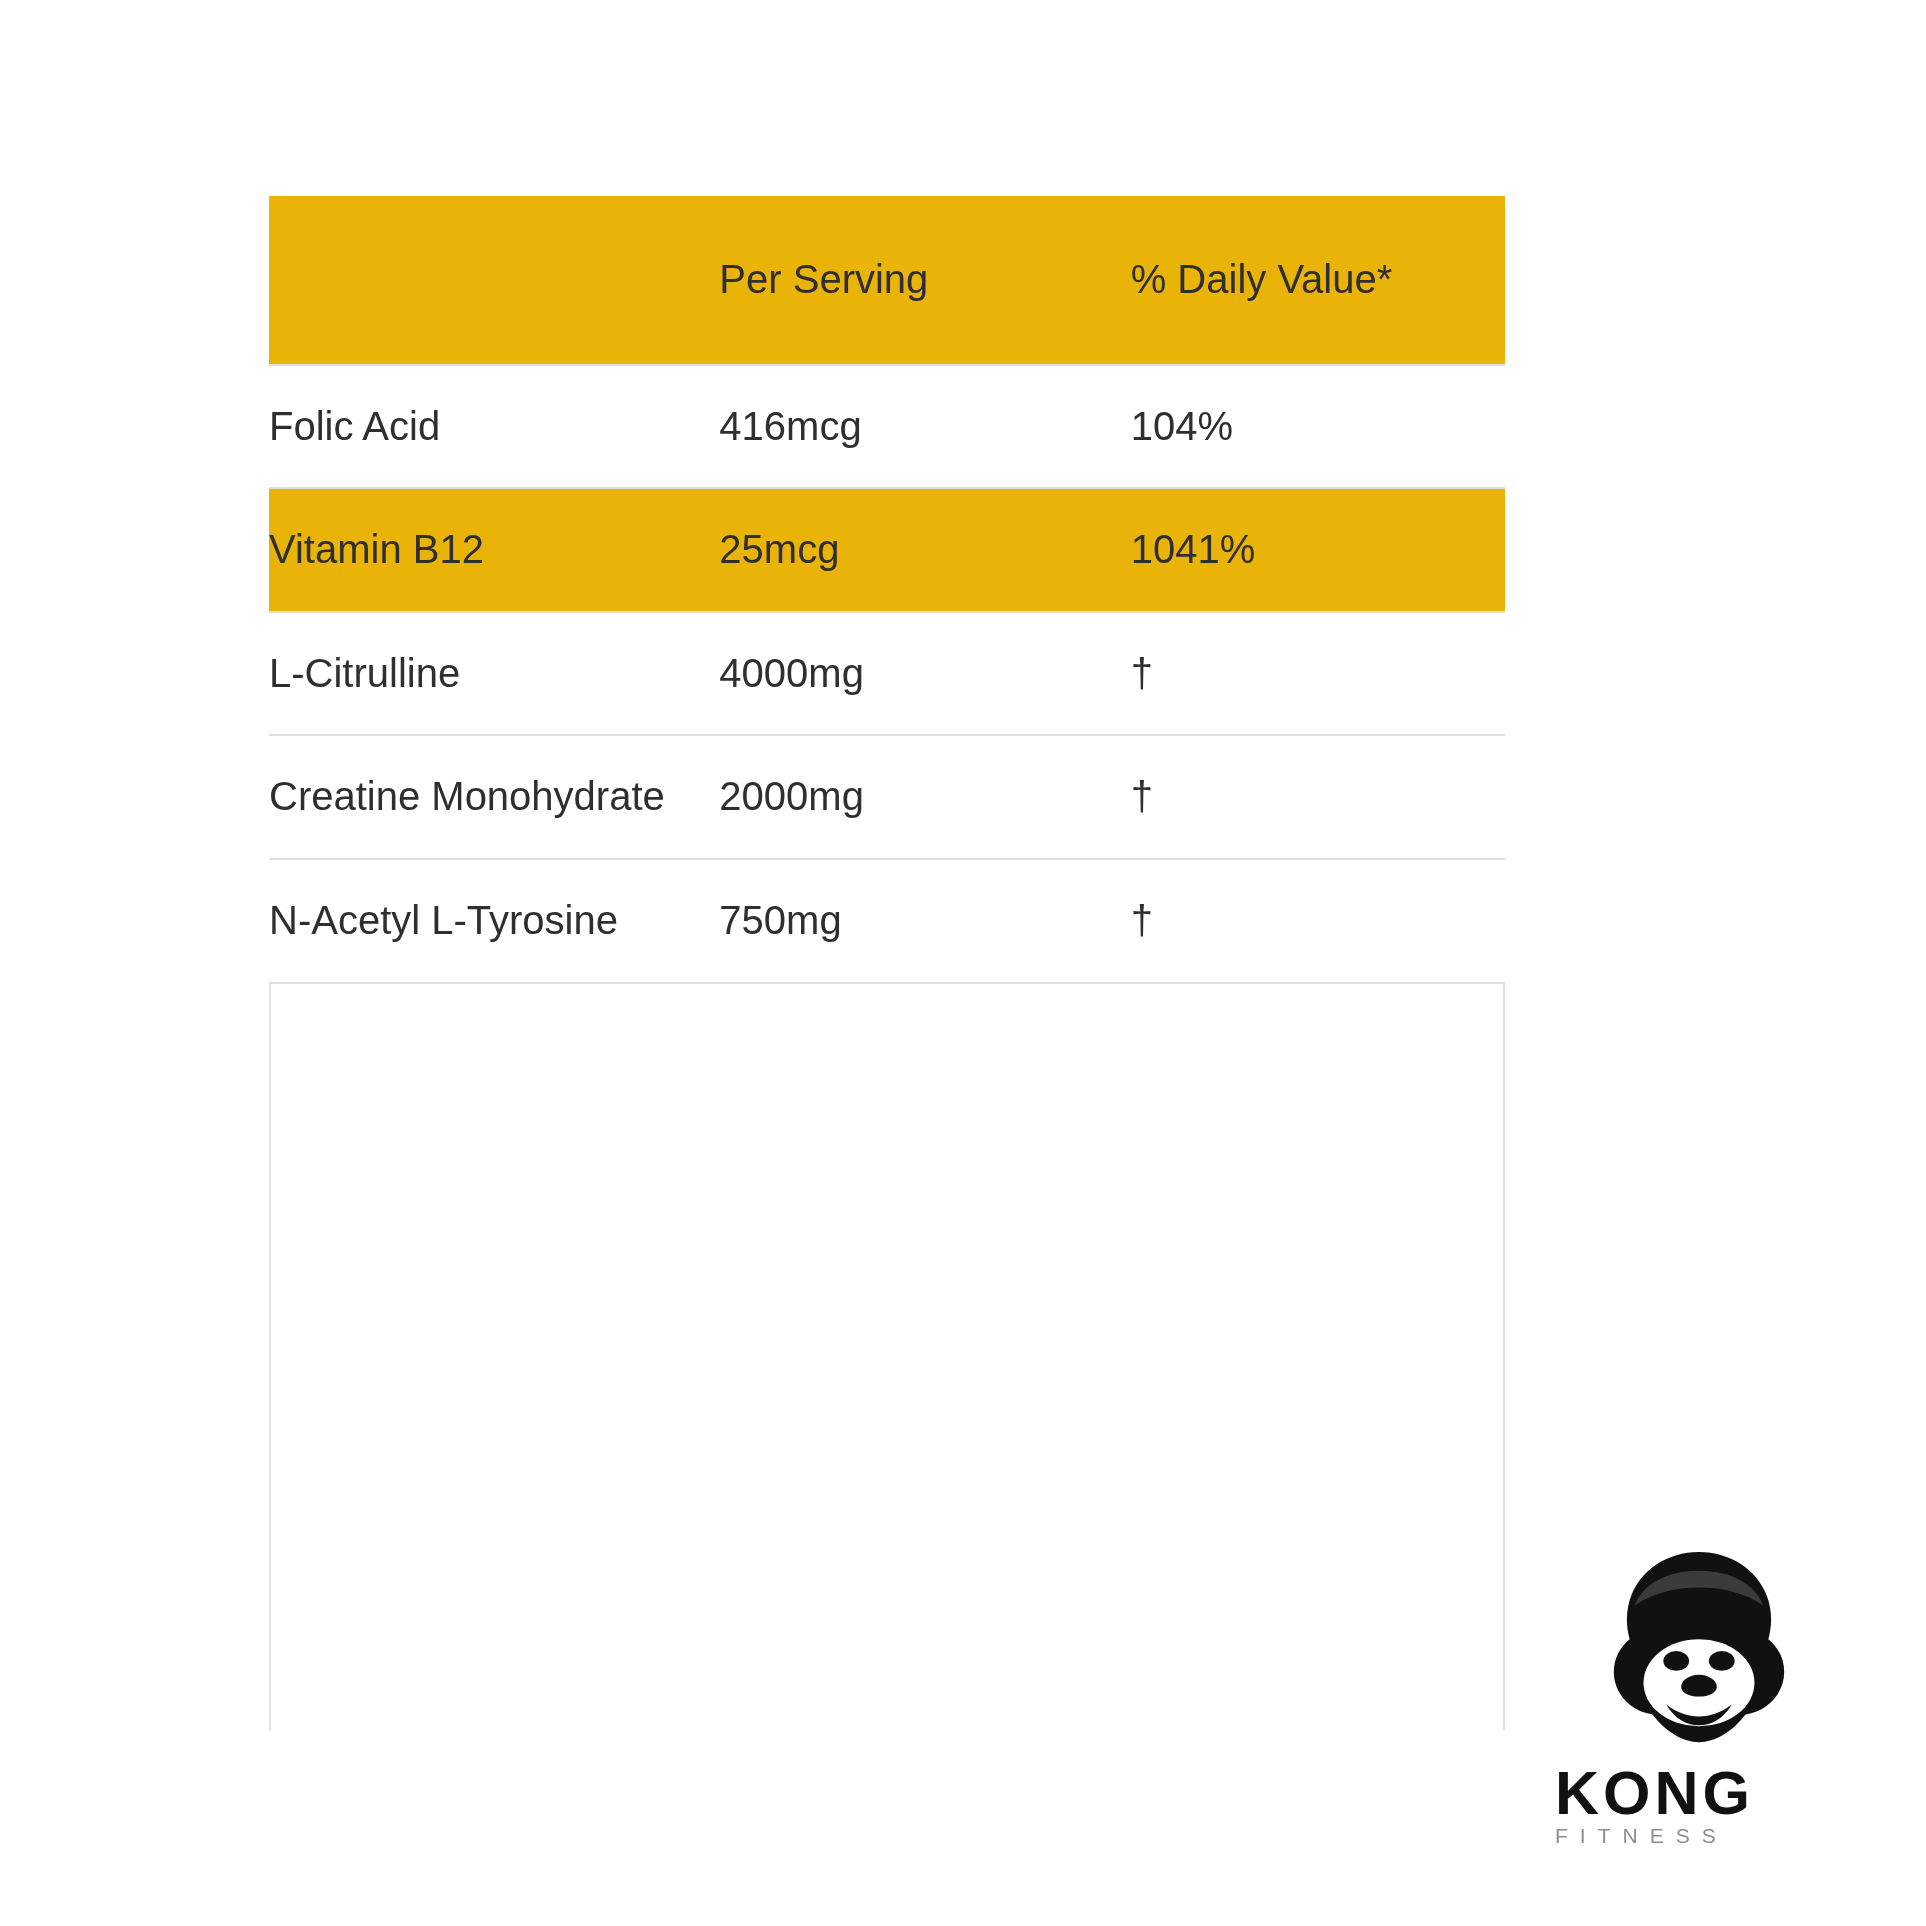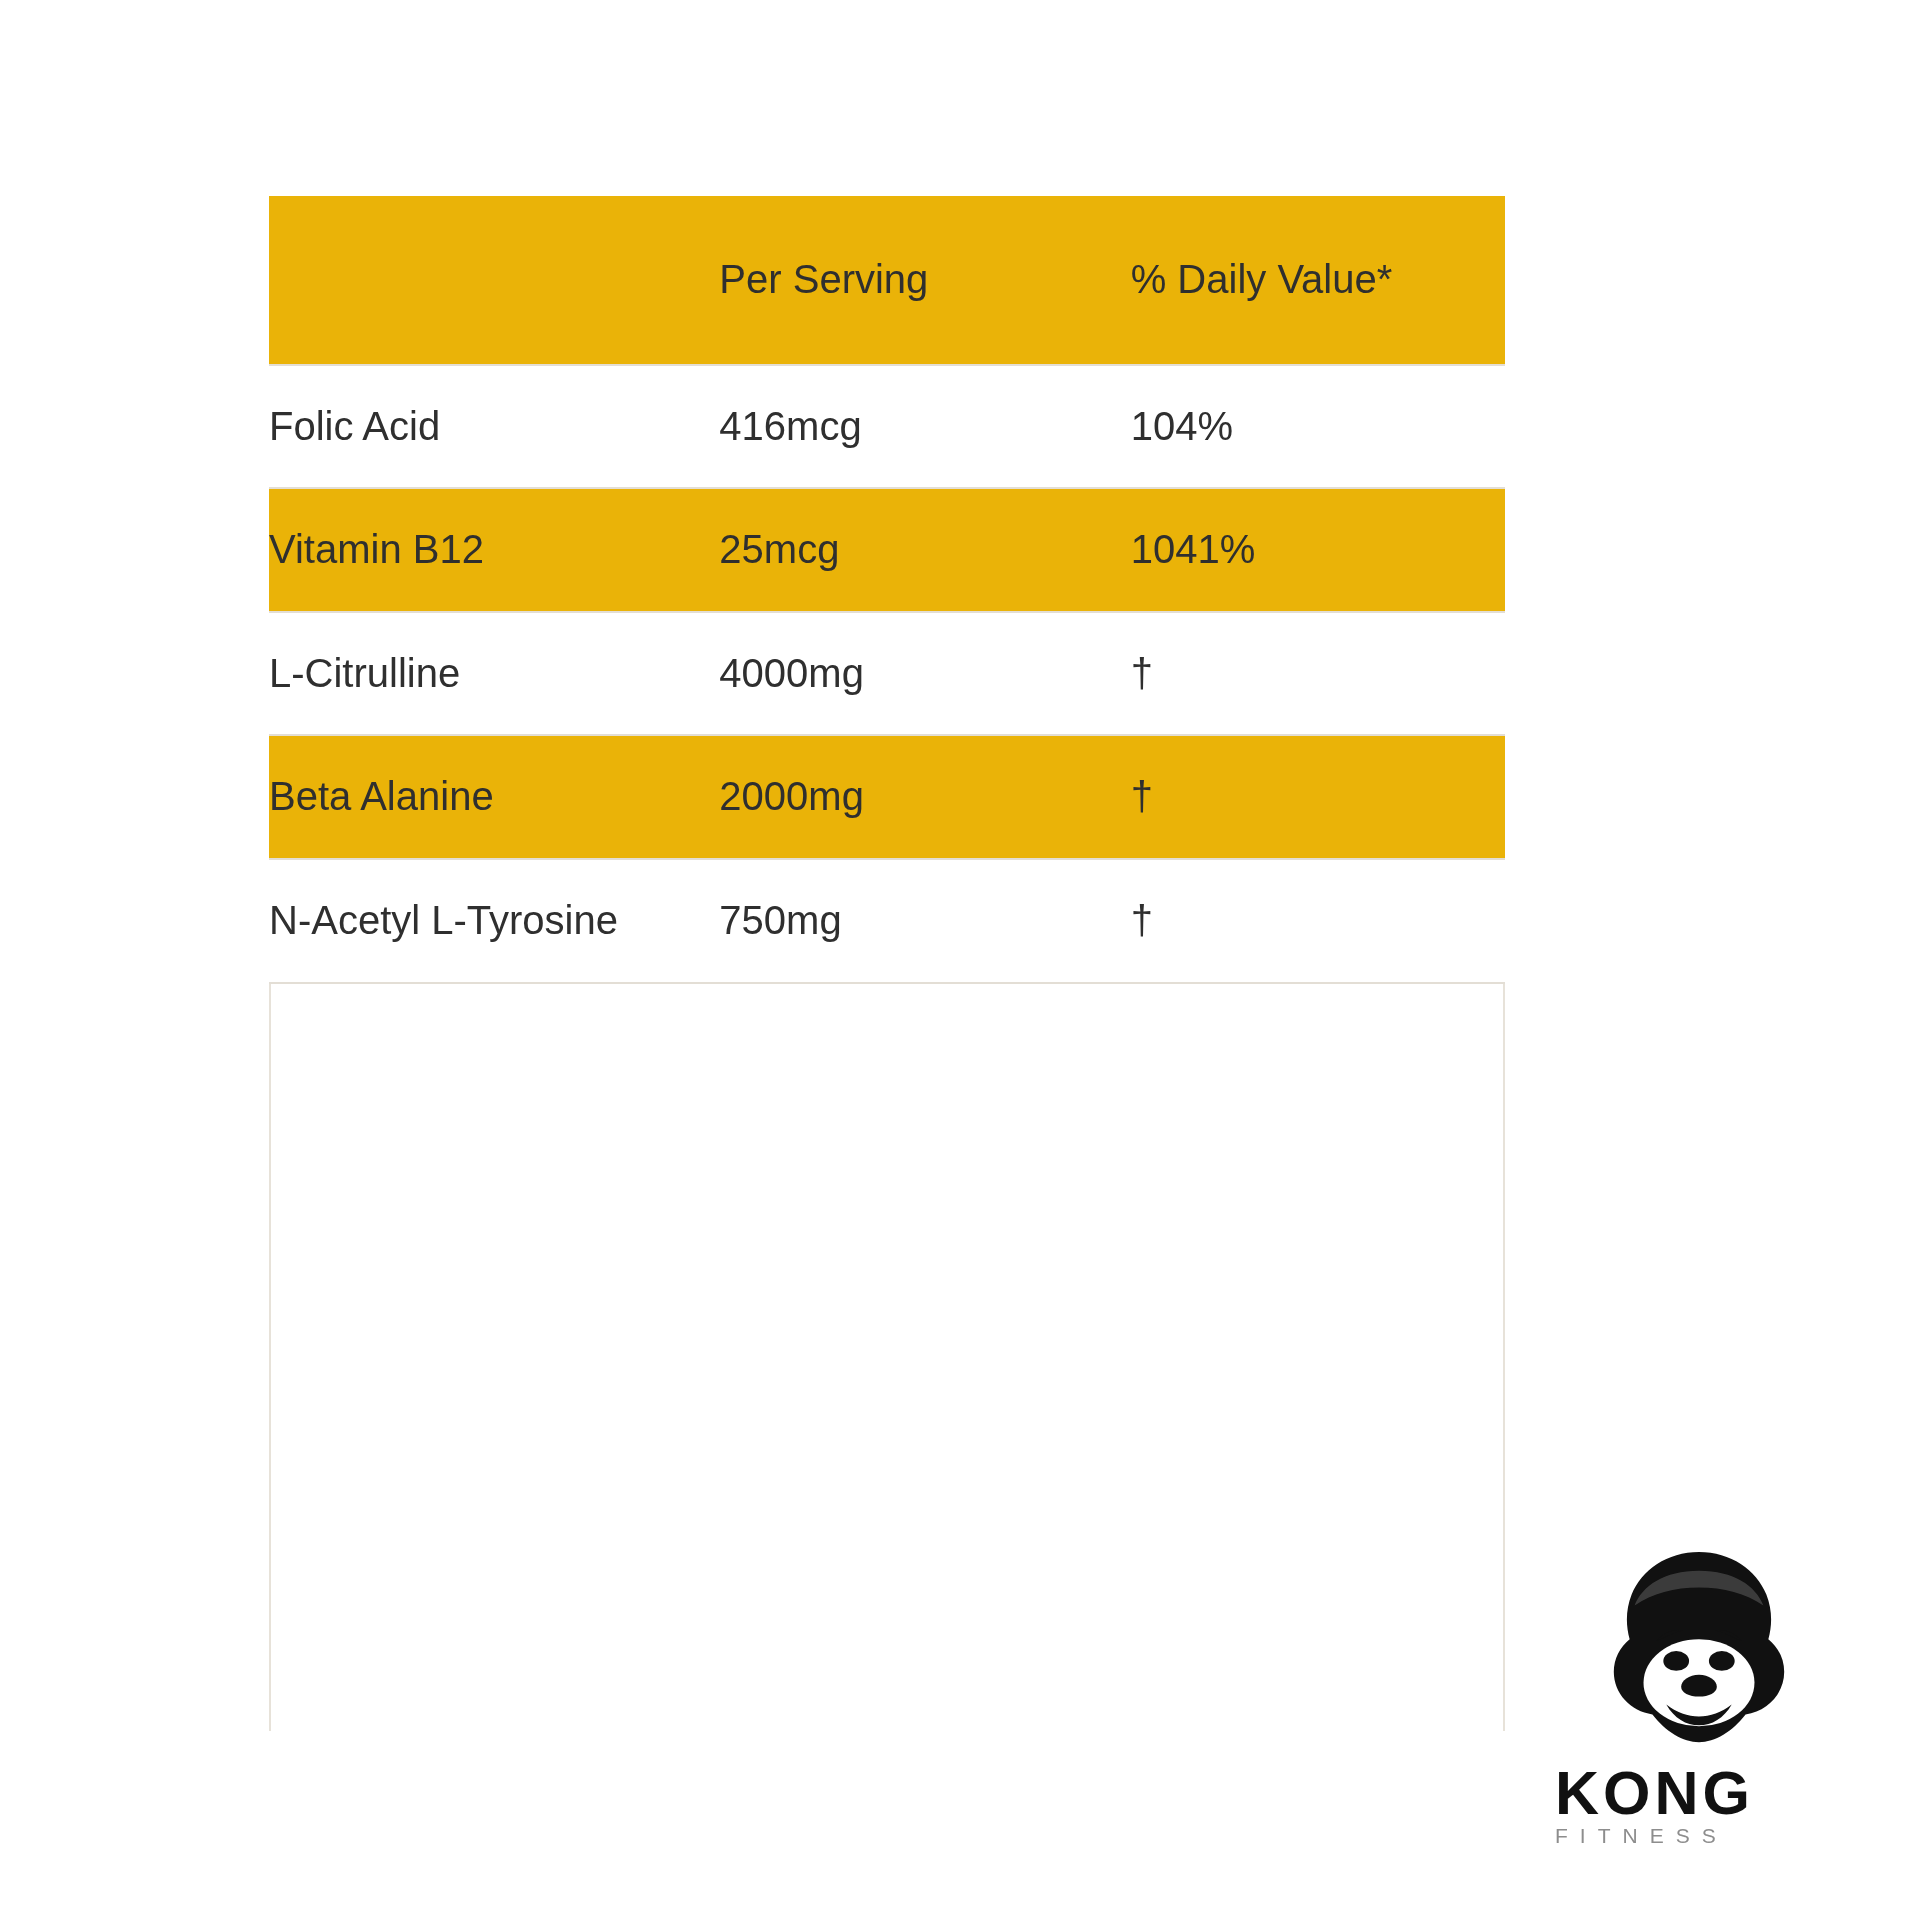--- a/index.html
+++ b/index.html
@@ -132,22 +132,22 @@
       <tr class="shade">
         <td class="cell-name">Vitamin B12</td>
         <td class="cell-serv">25mcg</td>
         <td class="cell-dv dagger">1041%</td>
       </tr>
       <tr class="plain">
         <td class="cell-name">L-Citrulline</td>
         <td class="cell-serv">4000mg</td>
         <td class="cell-dv dagger">†</td>
       </tr>
-      <tr class="shade">
-        <td class="cell-name">Beta Alanine</td>
+      <tr class="plain">
+        <td class="cell-name">Creatine Monohydrate</td>
         <td class="cell-serv">2000mg</td>
         <td class="cell-dv dagger">†</td>
       </tr>
       <tr class="plain">
         <td class="cell-name">N-Acetyl L-Tyrosine</td>
         <td class="cell-serv">750mg</td>
         <td class="cell-dv dagger">†</td>
       </tr>
     </tbody>
   </table>

